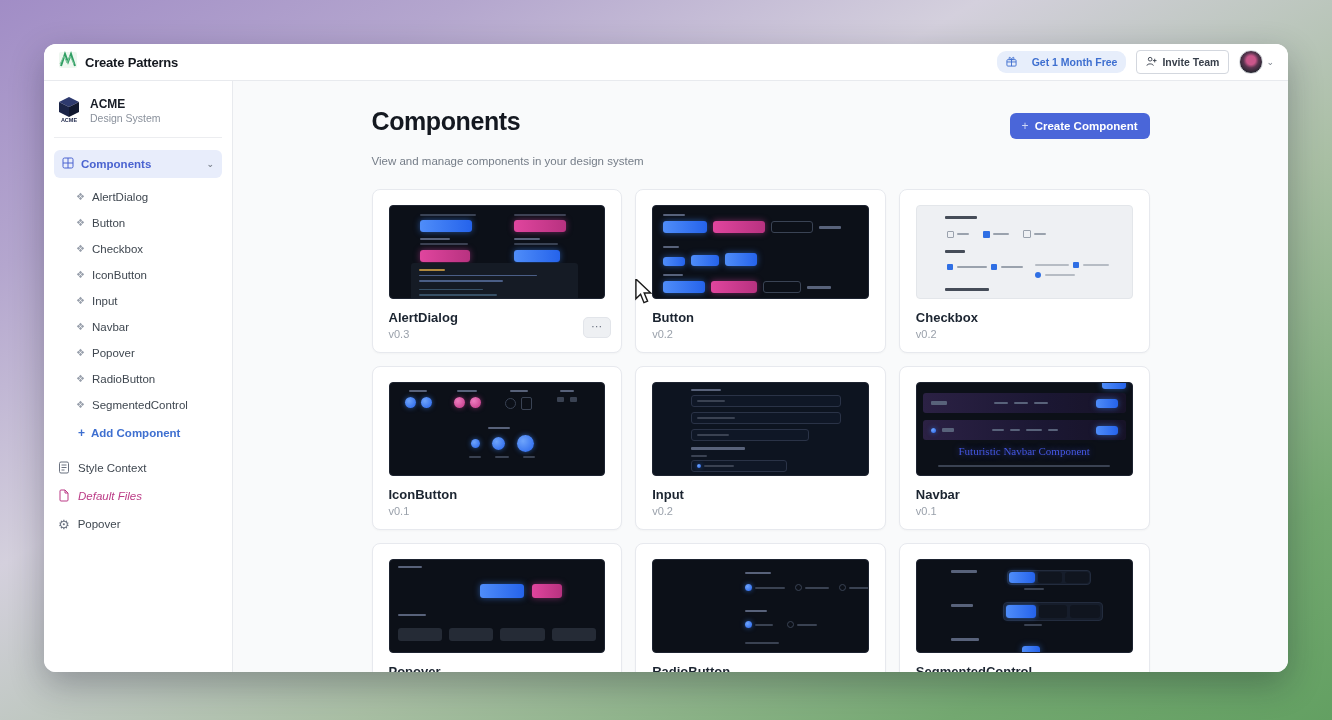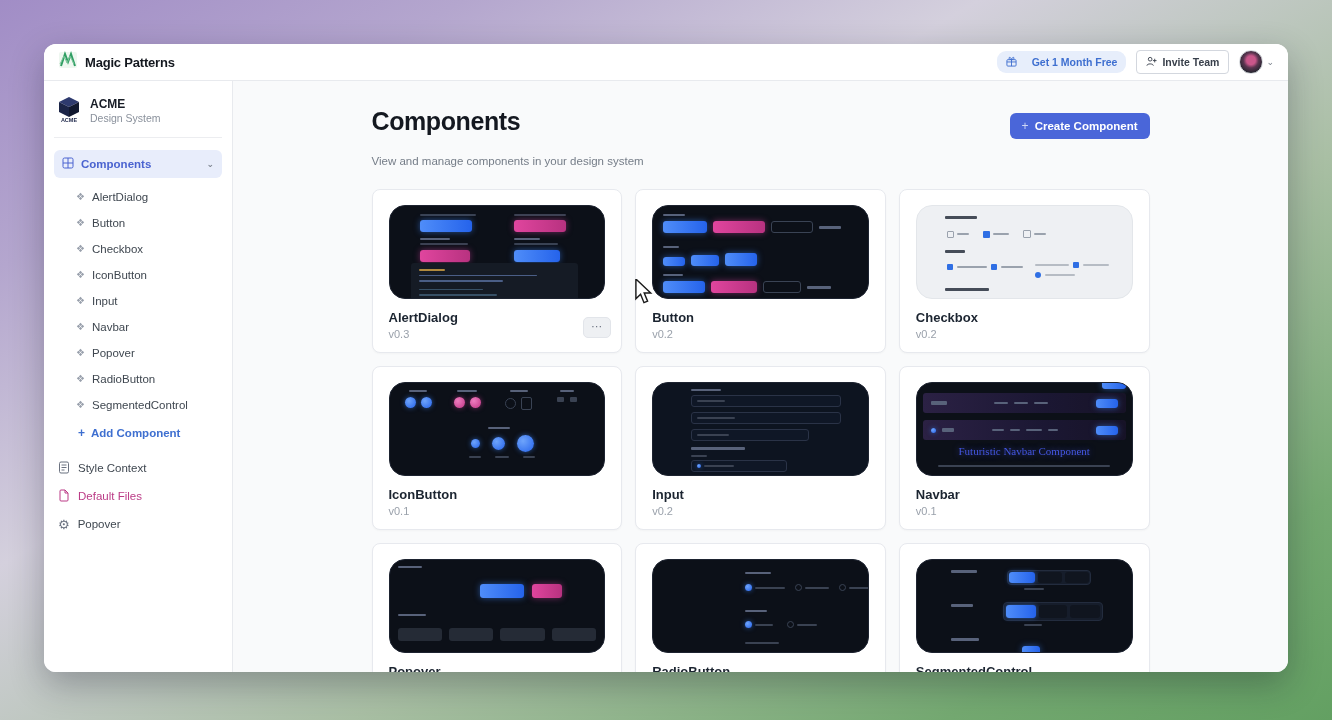--- a/index.html
+++ b/index.html
@@ -44,21 +44,21 @@
   .sb-list{margin:6px 0 2px 0;}
   .sb-item{display:flex;align-items:center;gap:7px;height:26px;padding-left:22px;
     font-size:11.5px;color:#3f4750;cursor:pointer;border-radius:5px;}
   .diam{font-size:10px;color:#99a0ac;line-height:1;}
   .add-item{display:flex;align-items:center;gap:6px;height:26px;padding-left:24px;
     font-size:11.5px;color:#3e6fd0;font-weight:600;cursor:pointer;}
   .plus-ic{font-size:12px;line-height:1;}
   .sb-bottom{margin-top:8px;}
   .sb-flat{display:flex;align-items:center;gap:8px;height:28px;padding-left:4px;
     font-size:11.5px;color:#3f4750;cursor:pointer;}
-  .sb-flat.pink{color:#bb3b86;}
+  .sb-flat.pink{color:#bb3b86;font-style:italic;}
   .gear-ic{font-size:13px;color:#6b7280;line-height:1;}
 
   
   .content{width:778px;margin:0 auto;padding-top:26px;}
   .page-head{display:flex;align-items:flex-start;justify-content:space-between;}
   .page-title{font-size:25px;font-weight:700;color:#141820;letter-spacing:-.4px;margin:0;}
   .page-sub{font-size:11.5px;color:#757d88;margin-top:19px;}
   .create-btn{display:flex;align-items:center;gap:6px;height:26px;padding:0 12px;margin-top:6px;
     background:#4a66d9;color:#fff;border:none;border-radius:6px;font-size:11.5px;font-weight:600;cursor:pointer;}
   .create-btn .plus-ic{font-weight:400;color:#cdd6f5;}
@@ -66,21 +66,21 @@
   .grid{display:grid;grid-template-columns:repeat(3,1fr);gap:13px;margin-top:22px;}
   .card{background:#fff;border:1px solid #e7e9ee;border-radius:8px;padding:15px 16px 12px 16px;
     position:relative;cursor:pointer;box-shadow:0 1px 2px rgba(16,24,40,.03);}
   .card-name{font-size:13px;font-weight:700;color:#1b2430;margin-top:11px;}
   .card-ver{font-size:11px;color:#9aa1ab;margin-top:3px;}
   .more-btn{position:absolute;right:10px;bottom:14px;width:26px;height:19px;border-radius:5px;
     background:#eef0f3;border:1px solid #e2e5ea;color:#6b7280;font-size:11px;line-height:17px;
     text-align:center;cursor:pointer;letter-spacing:1px;}
 
   
-  .thumb{height:92px;border-radius:16px;position:relative;overflow:hidden;}
+  .thumb{height:92px;border-radius:4px;position:relative;overflow:hidden;}
   .t-dark{background:#0c1018;border:1px solid #1d2330;}
   .t-darkblue{background:#0d1420;border:1px solid #1d2330;}
   .t-light{background:#eef0f3;border:1px solid #e3e6ea;}
   .mbar{display:block;height:2px;border-radius:1px;background:#3a4252;}
   .mbar.lt{background:#58627a;}
   .mbar.dk{background:#454c58;}
   .mbar.gold{background:#b08a3e;}
   .mbar.code{background:#4a5e86;}
   .mbar.code2{background:#375066;}
   .mpill{display:block;height:12px;border-radius:3px;}
@@ -126,21 +126,21 @@
 
   <div class="topbar">
     <div class="brand">
       <span>
         <svg width="20" height="20" viewBox="0 0 20 20">
           <rect x="1" y="2" width="18" height="16" rx="2" fill="#eef7f0"></rect>
           <path d="M3 16 L7 4 L10 12 L13 4 L17 16" stroke="#2f9e63" stroke-width="2" fill="none"></path>
           <path d="M2 14 L6 6 L9 13 L12 6 L16 14" stroke="#7cc69a" stroke-width="1" fill="none"></path>
         </svg>
       </span>
-      <span class="brand-name">Magic Patterns</span>
+      <span class="brand-name">Create Patterns</span>
     </div>
     <div class="top-actions">
       <div class="promo-btn">
         <span>
           <svg width="11" height="11" viewBox="0 0 12 12">
               <rect x="1" y="4" width="10" height="7" rx="1" fill="none" stroke="#3e6fd0"></rect>
               <line x1="6" y1="4" x2="6" y2="11" stroke="#3e6fd0"></line>
               <line x1="1" y1="6.5" x2="11" y2="6.5" stroke="#3e6fd0"></line>
               <path d="M6 4 C3 4 2.5 1.5 4 1.5 C5.5 1.5 6 4 6 4 C6 4 6.5 1.5 8 1.5 C9.5 1.5 9 4 6 4" fill="none" stroke="#3e6fd0"></path>
             </svg>

